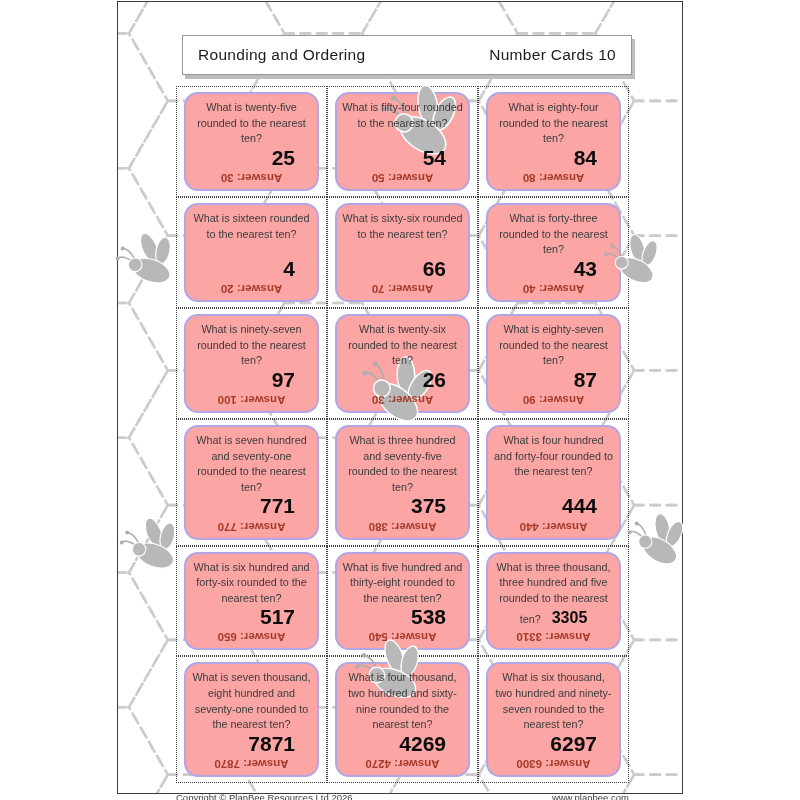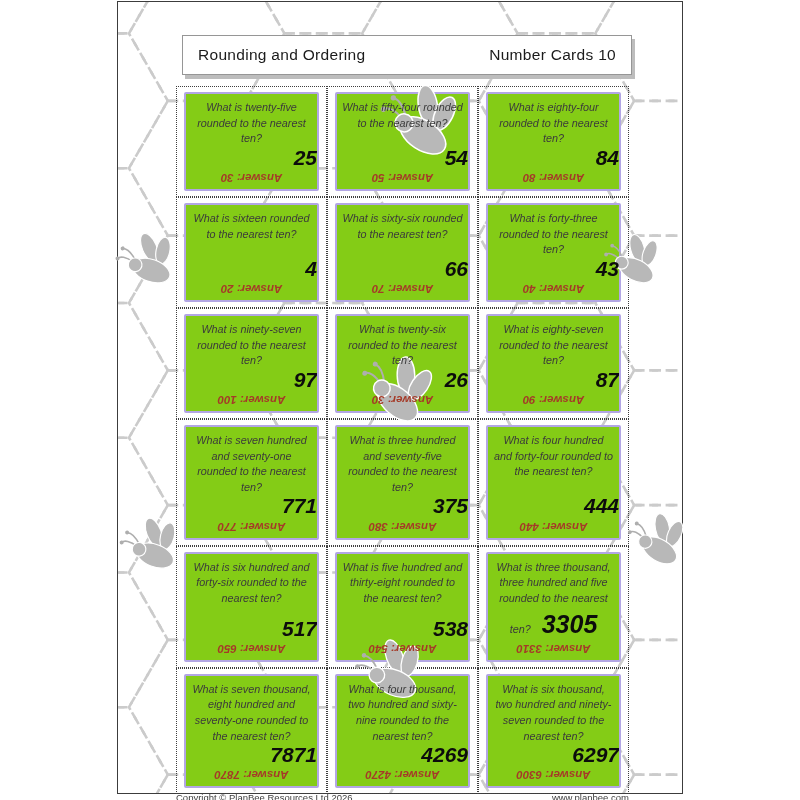--- a/index.html
+++ b/index.html
@@ -11,27 +11,27 @@
   .hex{fill:none;stroke:#cbcbcb;stroke-width:2.6;stroke-dasharray:9 7.5;}
 
   .header-bar{position:absolute;left:64px;top:33px;width:450px;height:40px;box-sizing:border-box;
         background:#ffffff;border:1px solid #969696;box-shadow:3px 4px 0 #bdbdbd;
         display:flex;align-items:center;justify-content:space-between;padding:0 15px;}
   .header-title,.header-sub{font-size:15.5px;color:#1b1b1b;letter-spacing:.3px;}
 
   .grid{position:absolute;left:58px;top:84px;width:453px;height:664px;
         display:grid;grid-template-columns:repeat(3,1fr);grid-template-rows:repeat(6,1fr);}
   .cell{border:1px dotted #3f3f3f;box-sizing:border-box;padding:5px 7px;}
-  .card{height:100%;box-sizing:border-box;border:2px solid #b2a6e4;border-radius:2px;
-        background:#84cc16;display:flex;flex-direction:column;overflow:hidden;position:relative;font-style:italic;}
+  .card{height:100%;box-sizing:border-box;border:2px solid #b2a6e4;border-radius:14px;
+        background:#fca5a5;display:flex;flex-direction:column;overflow:hidden;position:relative;}
   .q{margin-top:6px;padding:0 5px;font-size:10.8px;line-height:1.45;text-align:center;
      color:#3b3b3b;position:relative;z-index:10;flex-shrink:0;}
-  .num{margin-top:auto;text-align:right;font-size:21px;line-height:1.05;
+  .num{margin-top:auto;padding-right:22px;text-align:right;font-size:21px;line-height:1.05;
        font-weight:bold;color:#0c0c0c;position:relative;z-index:10;flex-shrink:0;}
-  .num-inline{font-size:25px;font-weight:bold;color:#0c0c0c;margin-left:8px;}
+  .num-inline{font-size:16px;font-weight:bold;color:#0c0c0c;margin-left:8px;}
   .card.inline .ans{margin-top:auto;}
   .ans{margin:3px 0 5px;text-align:center;font-size:11.5px;font-weight:bold;color:#a53a28;
        transform:rotate(180deg);position:relative;z-index:10;flex-shrink:0;}
 
   .footer{position:absolute;left:58px;top:790px;width:453px;display:flex;
           justify-content:space-between;font-size:9.5px;color:#3e3e3e;}
 
   .bees{position:absolute;left:0;top:0;width:800px;height:800px;z-index:5;pointer-events:none;}
   .bee-body{fill:#b8b8b8;stroke:#ffffff;stroke-width:1.6;}
   .bee-ant{fill:none;stroke:#aeaeae;stroke-width:2.2;}

